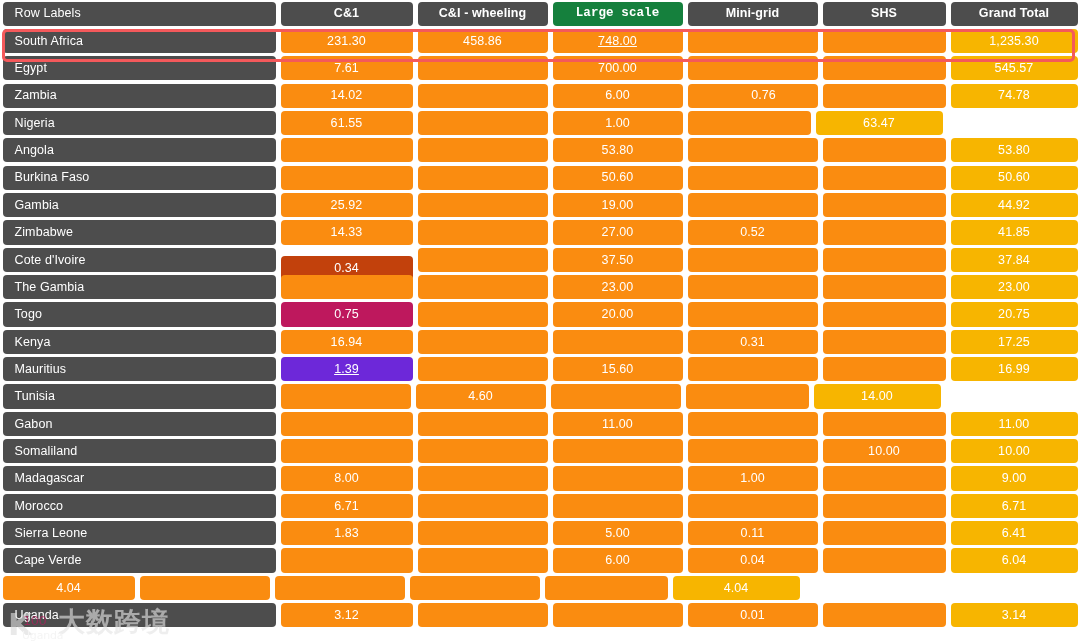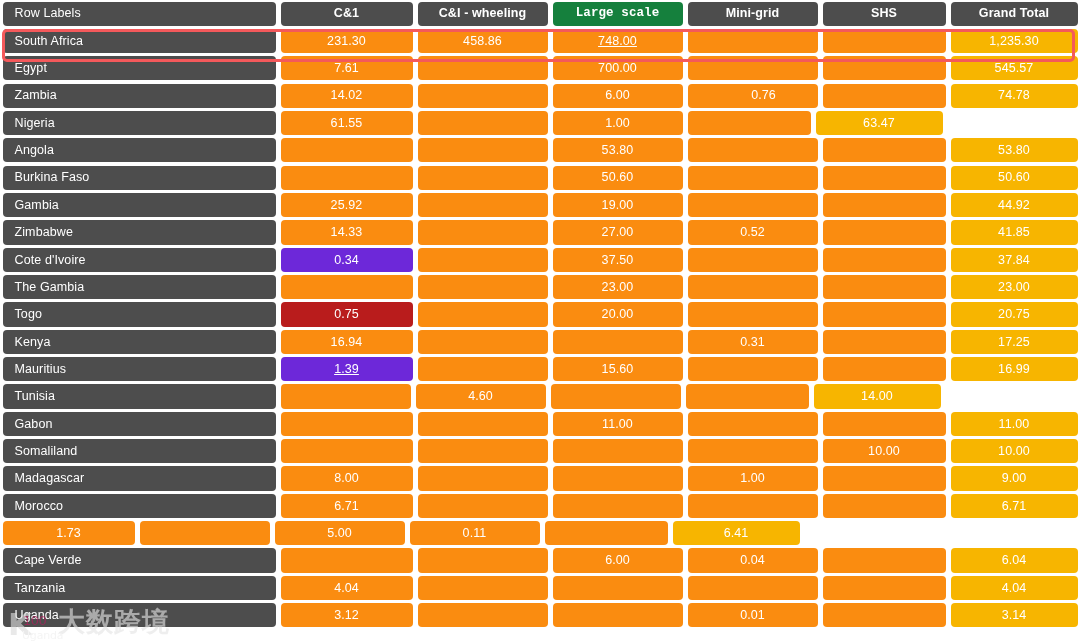--- a/index.html
+++ b/index.html
@@ -361,21 +361,21 @@
         </div>
         <div class="cellwrap c-total">
           <div class="pill amber" style="background: rgb(247, 181, 0);">41.85</div>
         </div>
       </div>
       <div class="row">
         <div class="cellwrap c-label">
           <div class="pill dark left" style="background: rgb(77, 77, 77);">Cote d'Ivoire</div>
         </div>
         <div class="cellwrap c-1">
-          <div class="pill orange" style="background: #6d28d9;">0.34</div>
+          <div class="pill orange" style="background: #c2410c; margin-top: 8px;">0.34</div>
         </div>
         <div class="cellwrap c-2">
           <div class="pill orange" style="background: rgb(250, 140, 16);"></div>
         </div>
         <div class="cellwrap c-3">
           <div class="pill orange" style="background: rgb(250, 140, 16);">37.50</div>
         </div>
         <div class="cellwrap c-4">
           <div class="pill orange" style="background: rgb(250, 140, 16);"></div>
         </div>
@@ -407,21 +407,21 @@
         </div>
         <div class="cellwrap c-total">
           <div class="pill amber" style="background: rgb(247, 181, 0);">23.00</div>
         </div>
       </div>
       <div class="row">
         <div class="cellwrap c-label">
           <div class="pill dark left" style="background: rgb(77, 77, 77);">Togo</div>
         </div>
         <div class="cellwrap c-1">
-          <div class="pill orange" style="background: #b91c1c;">0.75</div>
+          <div class="pill orange" style="background: #be185d;">0.75</div>
         </div>
         <div class="cellwrap c-2">
           <div class="pill orange" style="background: rgb(250, 140, 16);"></div>
         </div>
         <div class="cellwrap c-3">
           <div class="pill orange" style="background: rgb(250, 140, 16);">20.00</div>
         </div>
         <div class="cellwrap c-4">
           <div class="pill orange" style="background: rgb(250, 140, 16);"></div>
         </div>
@@ -584,22 +584,25 @@
           <div class="pill orange" style="background: rgb(250, 140, 16);"></div>
         </div>
         <div class="cellwrap c-5">
           <div class="pill orange" style="background: rgb(250, 140, 16);"></div>
         </div>
         <div class="cellwrap c-total">
           <div class="pill amber" style="background: rgb(247, 181, 0);">6.71</div>
         </div>
       </div>
       <div class="row">
-        <div class="cellwrap c-1">
-          <div class="pill orange" style="background: rgb(250, 140, 16);">1.73</div>
+        <div class="cellwrap c-label">
+          <div class="pill dark left" style="background: rgb(77, 77, 77);">Sierra Leone</div>
+        </div>
+        <div class="cellwrap c-1">
+          <div class="pill orange" style="background: rgb(250, 140, 16);">1.83</div>
         </div>
         <div class="cellwrap c-2">
           <div class="pill orange" style="background: rgb(250, 140, 16);"></div>
         </div>
         <div class="cellwrap c-3">
           <div class="pill orange" style="background: rgb(250, 140, 16);">5.00</div>
         </div>
         <div class="cellwrap c-4">
           <div class="pill orange" style="background: rgb(250, 140, 16);">0.11</div>
         </div>
@@ -627,23 +630,20 @@
           <div class="pill orange" style="background: rgb(250, 140, 16);">0.04</div>
         </div>
         <div class="cellwrap c-5">
           <div class="pill orange" style="background: rgb(250, 140, 16);"></div>
         </div>
         <div class="cellwrap c-total">
           <div class="pill amber" style="background: rgb(247, 181, 0);">6.04</div>
         </div>
       </div>
       <div class="row">
-        <div class="cellwrap c-label">
-          <div class="pill dark left" style="background: rgb(77, 77, 77);">Tanzania</div>
-        </div>
         <div class="cellwrap c-1">
           <div class="pill orange" style="background: rgb(250, 140, 16);">4.04</div>
         </div>
         <div class="cellwrap c-2">
           <div class="pill orange" style="background: rgb(250, 140, 16);"></div>
         </div>
         <div class="cellwrap c-3">
           <div class="pill orange" style="background: rgb(250, 140, 16);"></div>
         </div>
         <div class="cellwrap c-4">

